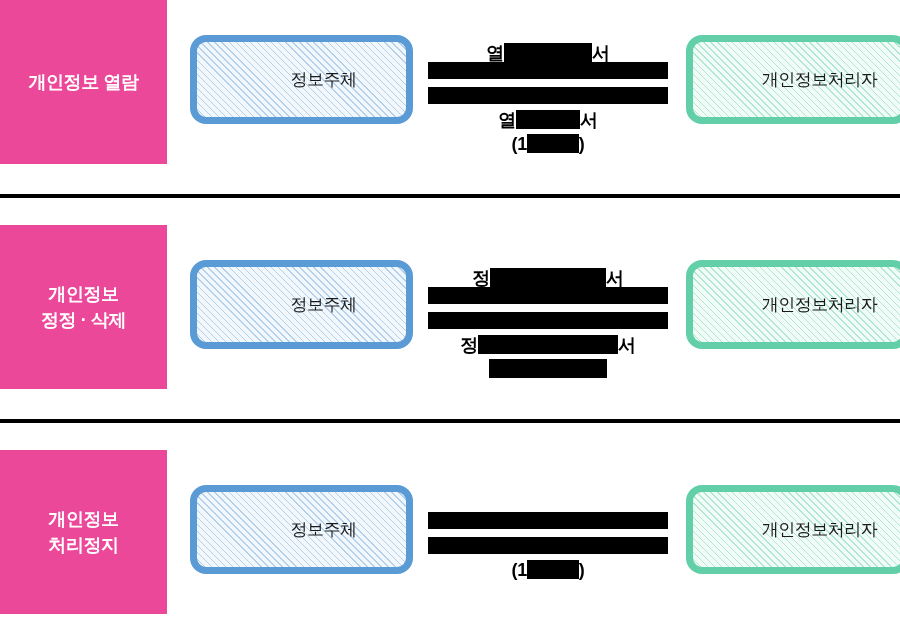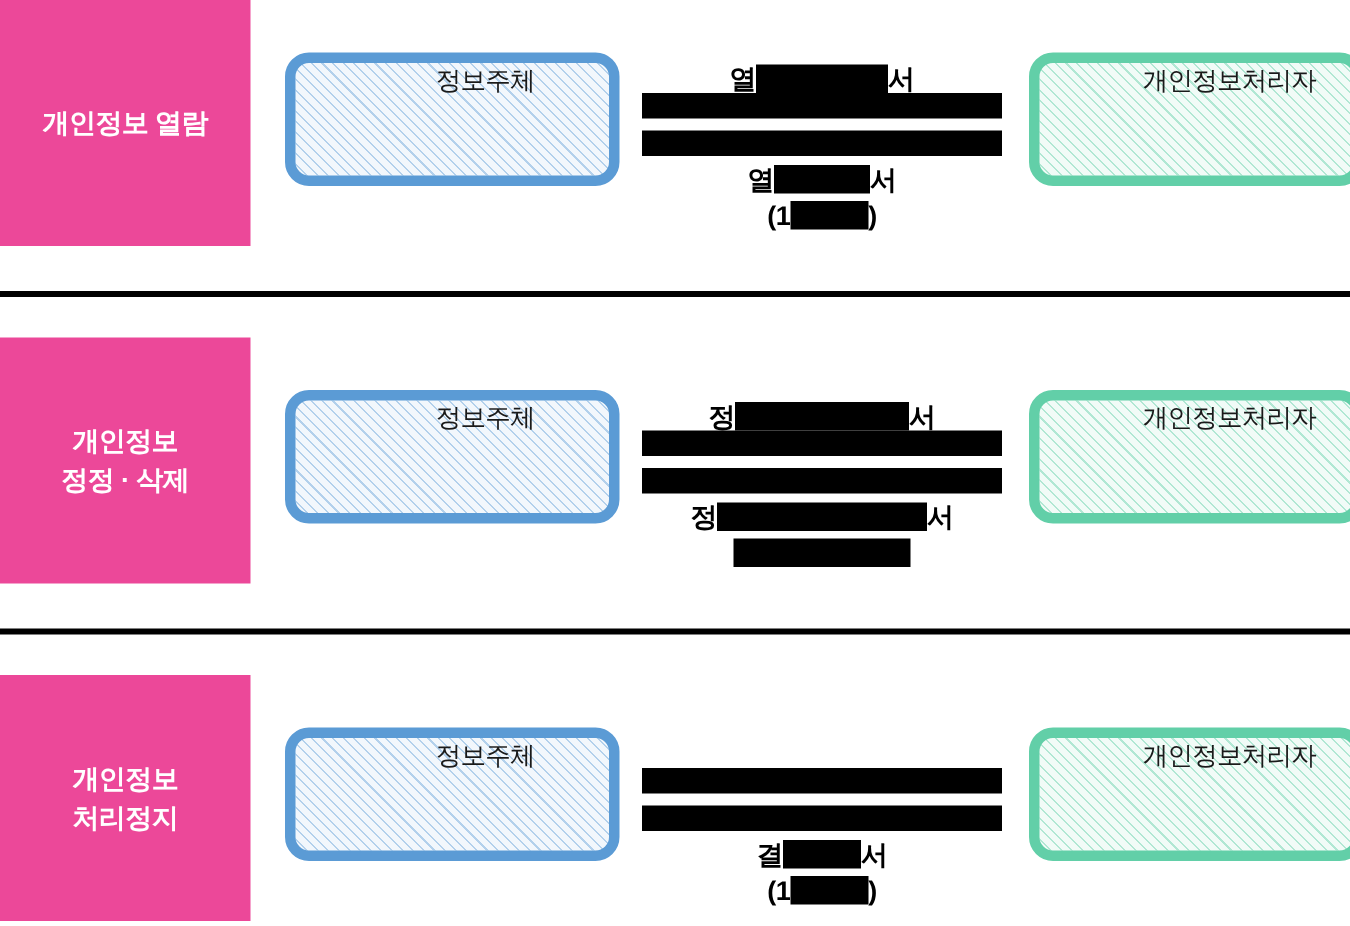--- a/index.html
+++ b/index.html
@@ -58,21 +58,21 @@
 
   
   .entity {
     position: absolute;
     top: 35px;
     width: 223px;
     height: 89px;
     border-radius: 16px;
     box-sizing: border-box;
     display: flex;
-    align-items: flex-start;
+    align-items: center;
     justify-content: center;
     padding-left: 44px;
   }
   .entity .entity-label {
     position: relative;
     z-index: 2;
     font-size: 17px;
     font-weight: 400;
     color: #1a1a1a;
     letter-spacing: -0.5px;
@@ -260,23 +260,20 @@
     </div>
 
     <div class="flow">
 
 
       <div class="arrow-bar to-right"></div>
       <div class="arrow-bar to-left"></div>
 
       <div class="flow-caption bottom">
         <span class="line">
-          <span>결</span><span class="redact" style="width:52px"></span><span>서</span>
-        </span>
-        <span class="line">
           <span>(1</span><span class="redact" style="width:52px"></span><span>)</span>
         </span>
       </div>
 
     </div>
 
     <div class="entity entity-controller">
       <span class="entity-label">개인정보처리자</span>
     </div>
   </div>

